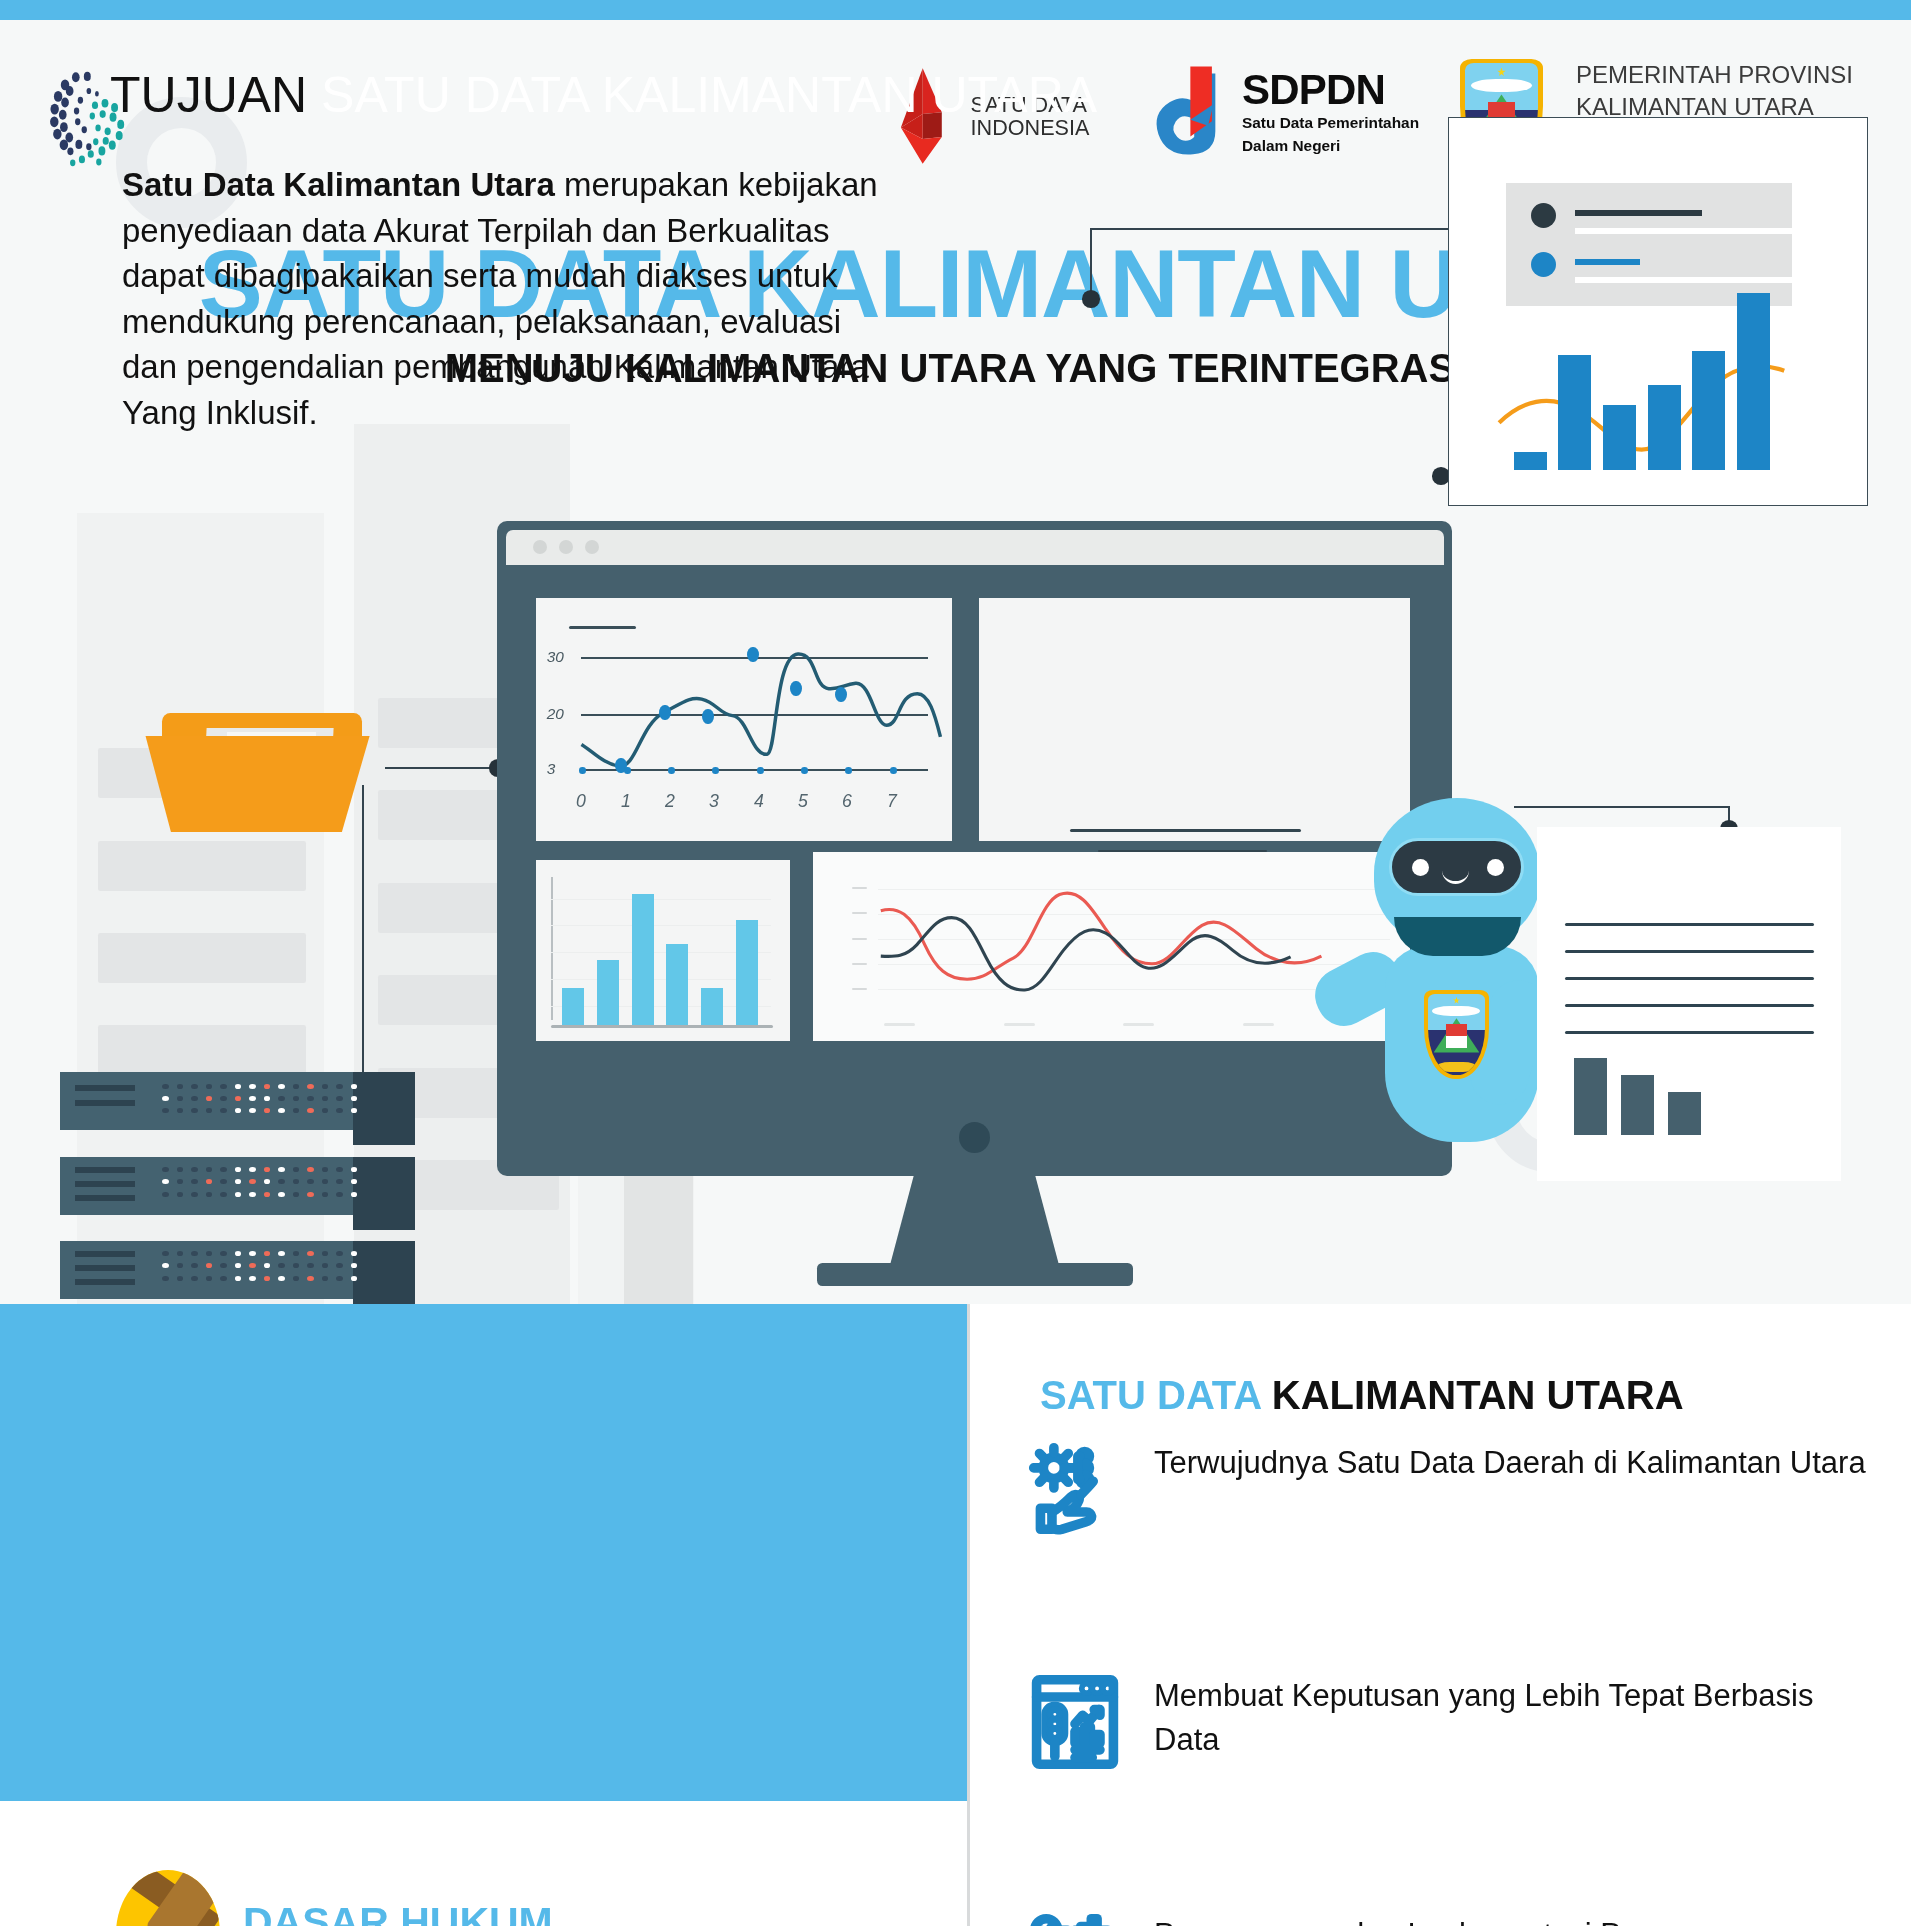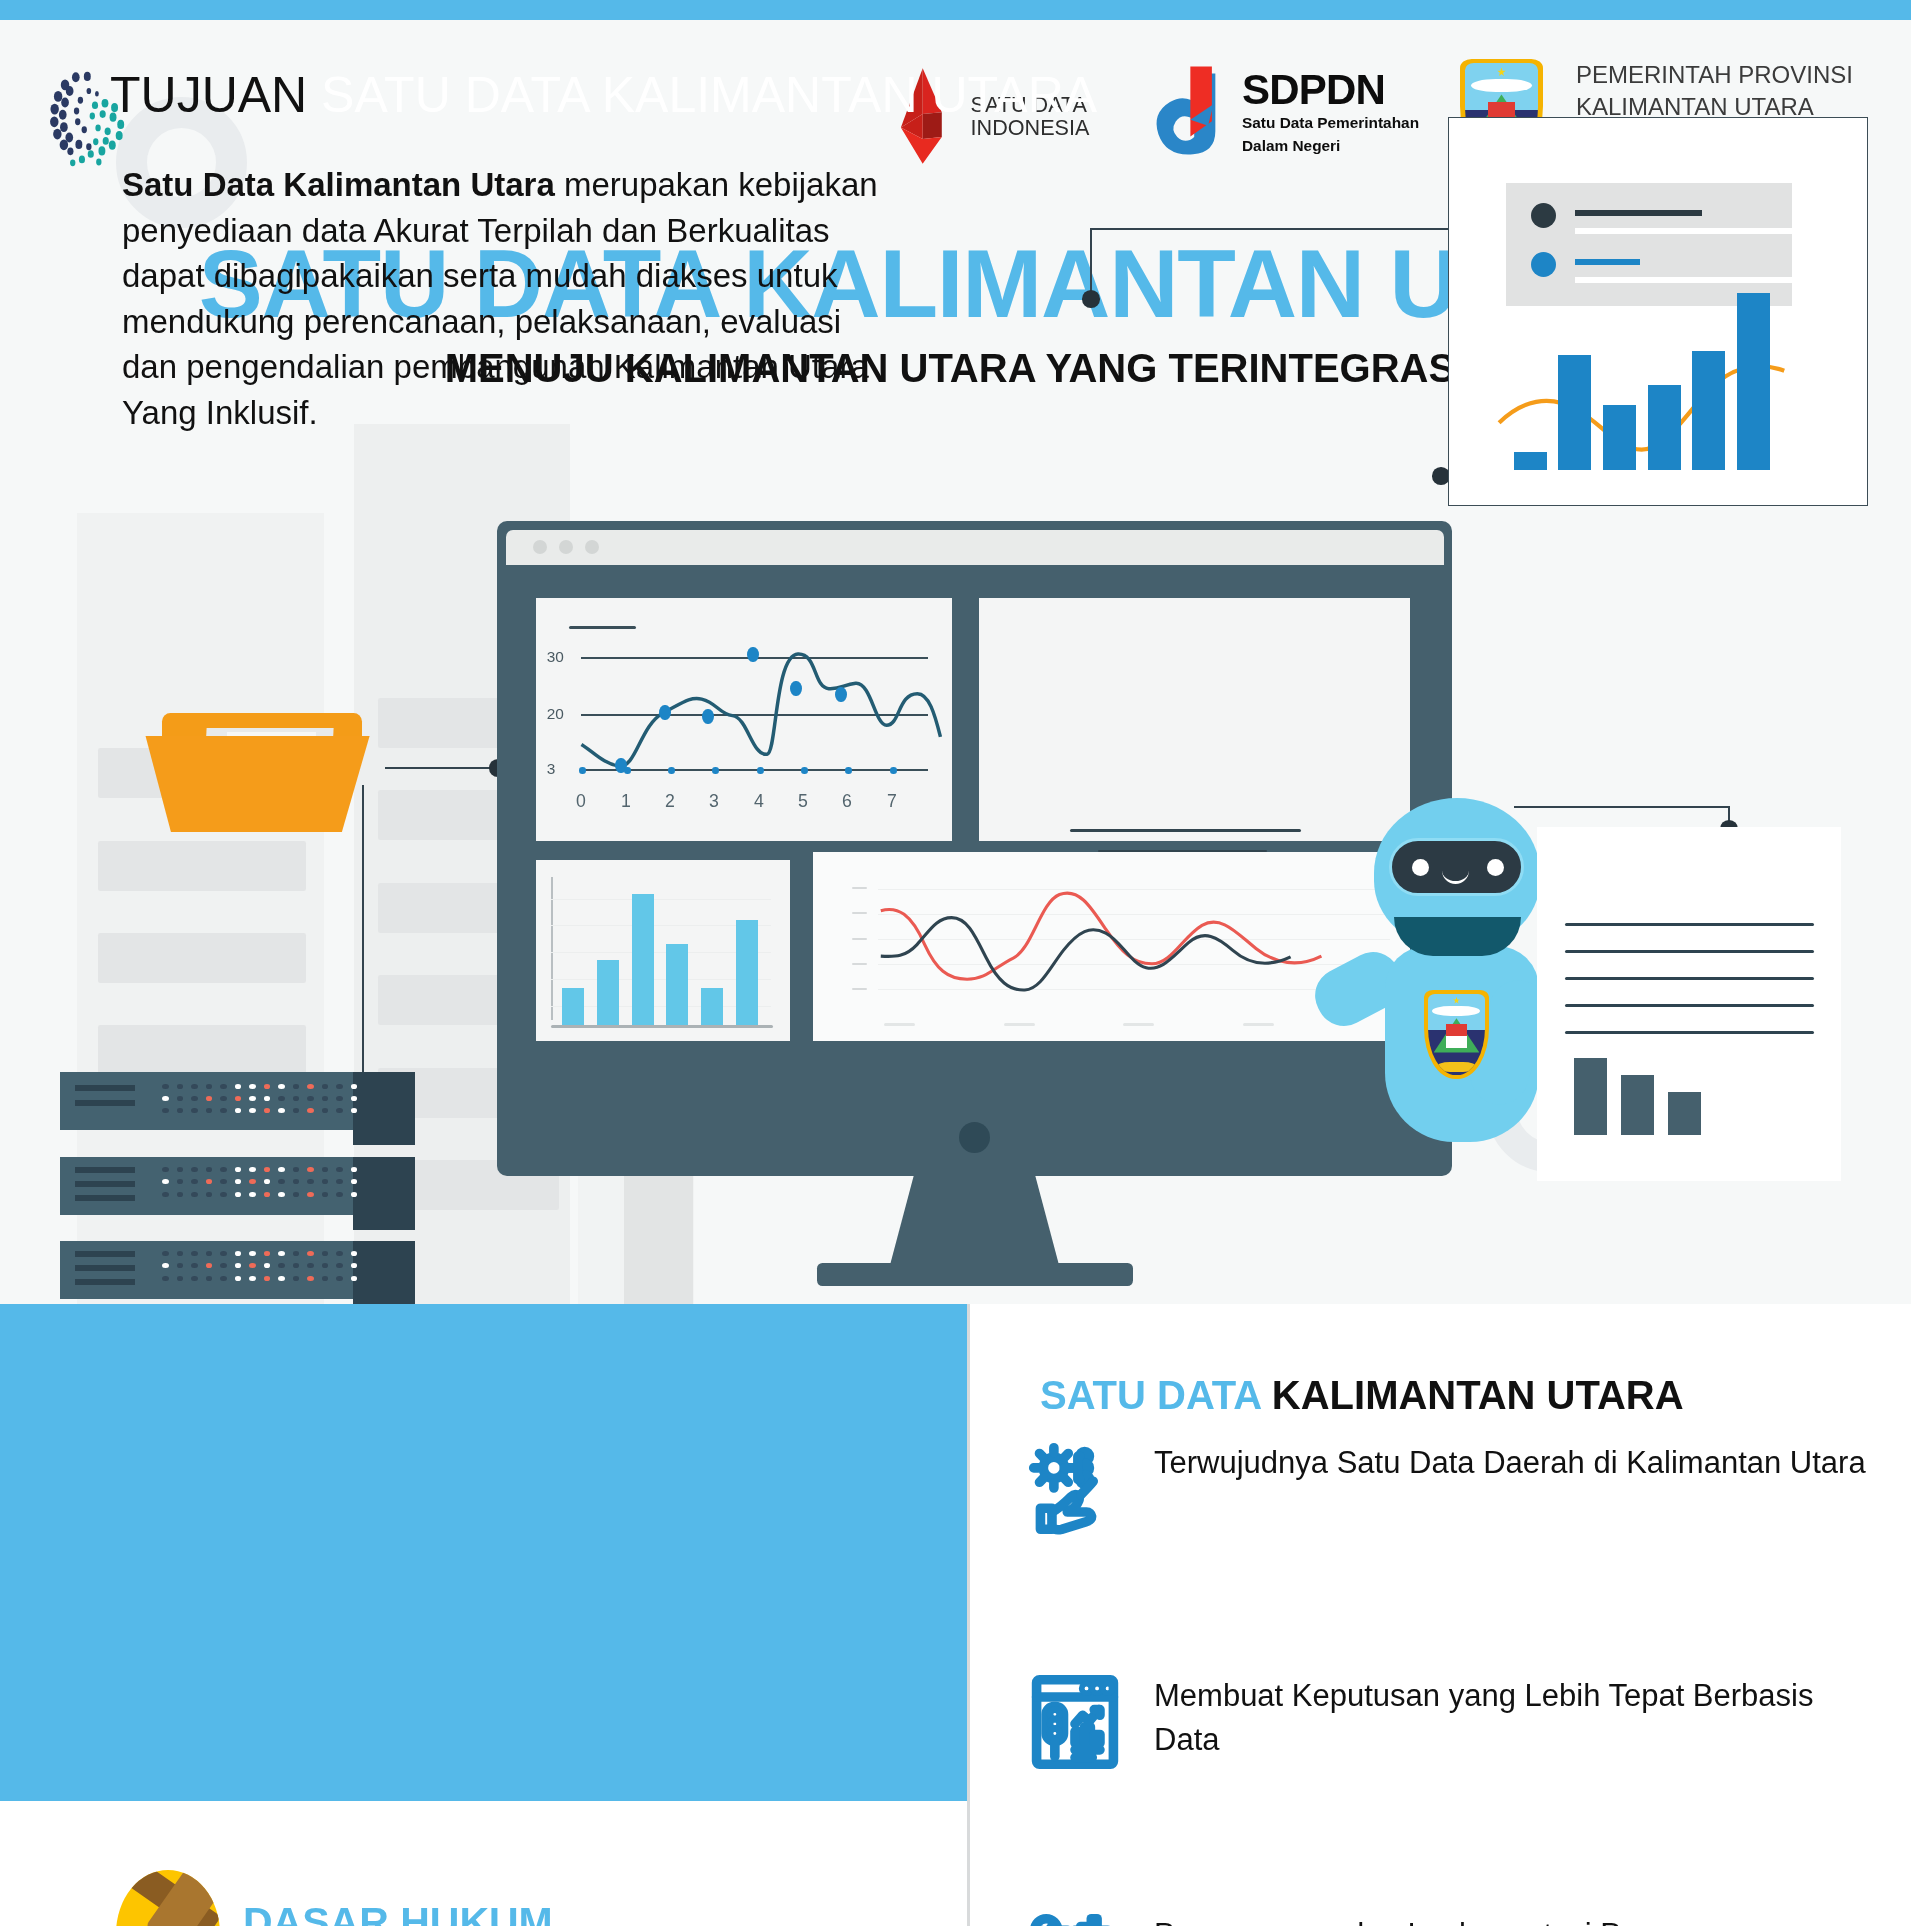--- a/index.html
+++ b/index.html
@@ -58,21 +58,21 @@
   #servers { position:absolute; left:60px; top:1052px; width:389px; height:250px; }
   .srvbox  { position:absolute; left:0; width:293px; height:58px; background:#446270; }
   .srvside { position:absolute; left:293px; width:62px; height:73px; background:#2d4350; }
   .srvline { position:absolute; left:15.4px; width:60px; height:6.2px; background:#2d4350; }
   .dotrow  { position:absolute; display:flex; gap:8px; }
   .dotrow i{ width:6.5px; height:5px; border-radius:50%; background:#34495a; display:block; }
   .dotrow i.w{ background:#ffffff; }
   .dotrow i.r{ background:#ef6b58; }
 
   
-  #monitor { position:absolute; left:497px; top:501px; width:955px; height:693px; }
+  #monitor { position:absolute; left:497px; top:501px; width:955px; height:693px;font-style:italic; }
   #mon-body { position:absolute; left:0; top:0; width:955px; height:655px; background:#45606d; border-radius:10px; }
   #mon-chrome { position:absolute; left:8.5px; top:8.5px; width:938px; height:35px; background:#e9ebea; border-radius:7px 7px 0 0; display:flex; align-items:center; padding-left:27px; gap:12.3px; }
   #mon-chrome i { width:14px; height:14px; border-radius:50%; background:#d3d6d5; display:block; }
   #mon-stand { position:absolute; left:393px; top:655px; width:169px; height:89px; background:#45606d; clip-path:polygon(14% 0, 86% 0, 100% 100%, 0 100%); }
   #mon-base  { position:absolute; left:320px; top:742px; width:316px; height:23px; background:#45606d; border-radius:5.4px; }
   #mon-dot   { position:absolute; left:462px; top:601px; width:31px; height:31px; border-radius:50%; background:#2f4a57; }
 
   .panel { position:absolute; background:#f4f5f5; }
 
   

